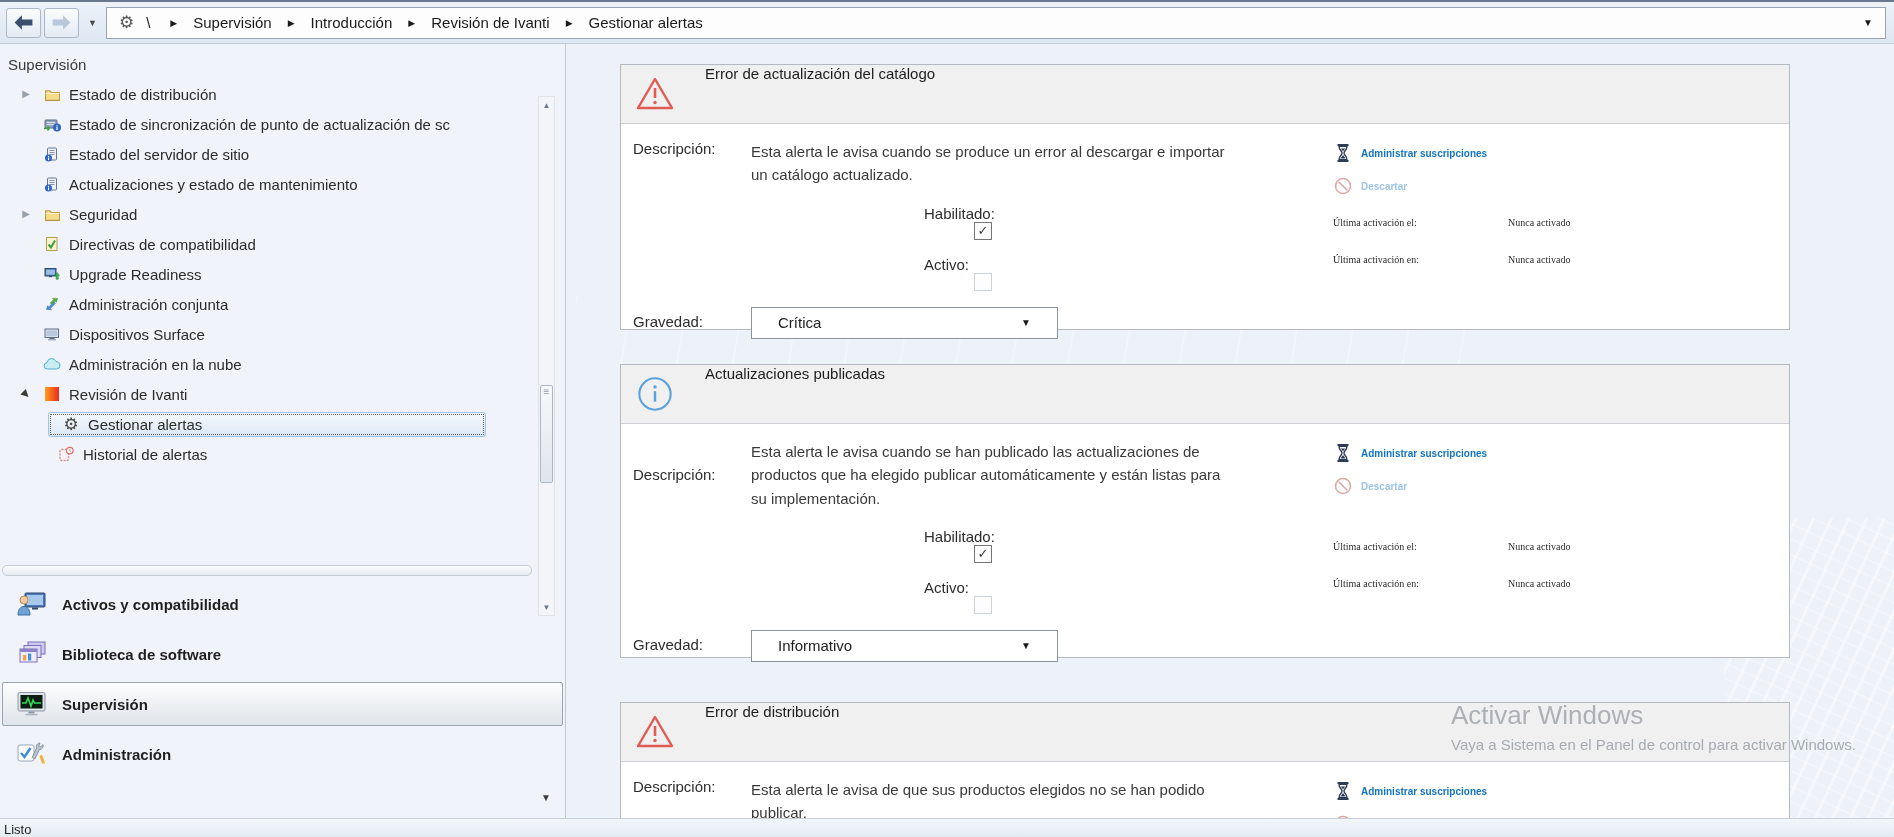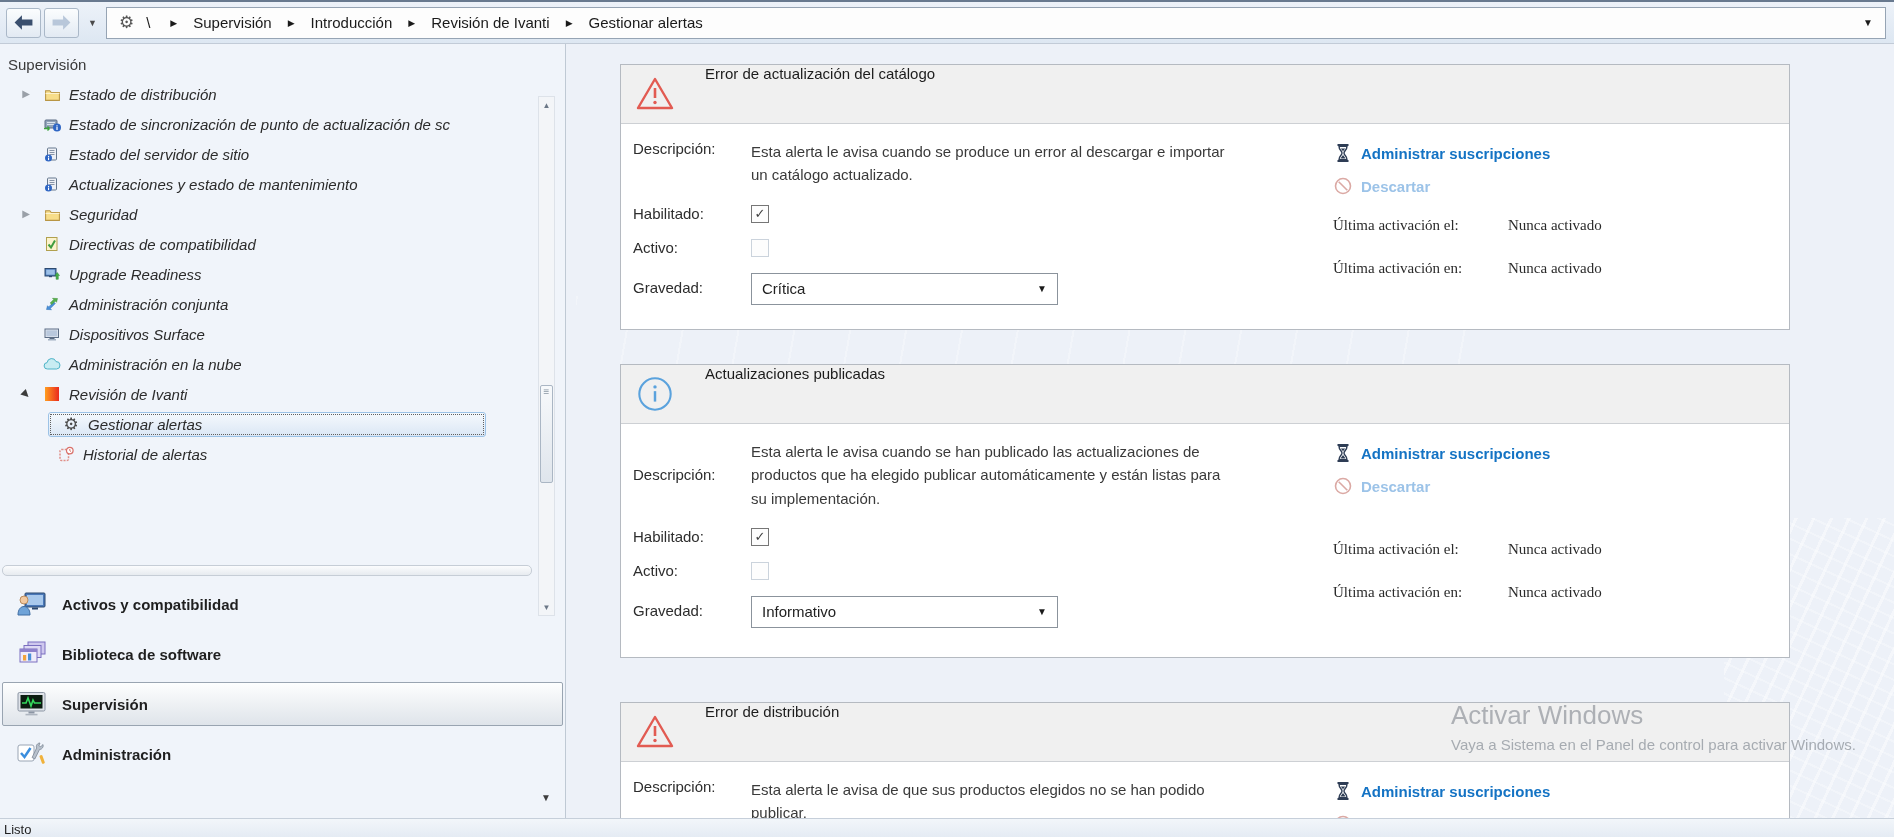--- a/index.html
+++ b/index.html
@@ -29,21 +29,21 @@
   .sidebar{width:566px;box-sizing:border-box;border-right:1px solid #bfc9d4;background:#f0f4fa;position:relative;flex-shrink:0;}
   .pane-title{padding:12px 0 4px 8px;font-size:15px;color:#3a3a3a;}
   .tree{padding-top:2px;}
   .trow{height:30px;display:flex;align-items:center;padding-left:18px;cursor:default;}
   .trow.child{padding-left:32px;}
   .exp{width:16px;font-size:10px;color:#9aa0a8;flex-shrink:0;text-align:center;line-height:1;}
   .exp.expanded{color:#3c3c3c;transform:rotate(45deg);}
   .exp.none{visibility:hidden;}
   .ticon{width:20px;margin-left:8px;display:flex;align-items:center;justify-content:center;flex-shrink:0;}
   .tgear{font-size:17px;color:#4a4a4a;line-height:1;}
-  .tlabel{margin-left:7px;font-size:15px;color:#2b2b2b;white-space:nowrap;font-style:italic;}
+  .tlabel{margin-left:7px;font-size:15px;color:#2b2b2b;white-space:nowrap;}
   .selwrap{display:flex;align-items:center;width:424px;padding:3px 8px 3px 4px;
            background:linear-gradient(#f5f9fd,#dbe7f5);border:1px solid #9cc2e6;border-radius:3px;
            outline:1px dotted #5f5f5f;outline-offset:-3px;}
 
   .vscroll{position:absolute;right:10px;top:52px;height:520px;width:17px;background:#f3f5f8;
            border:1px solid #dde2e9;box-sizing:border-box;}
   .varrow{position:absolute;left:0;width:100%;height:16px;font-size:8px;color:#6b7787;
           display:flex;align-items:center;justify-content:center;}
   .varrow.up{top:0;} .varrow.down{bottom:0;}
   .vthumb{position:absolute;left:1px;right:1px;top:288px;height:96px;border:1px solid #aab6c4;border-radius:2px;
@@ -68,33 +68,33 @@
             background:repeating-linear-gradient(100deg,rgba(255,255,255,.5) 0 2px,transparent 2px 55px);}
 
   .card{position:absolute;left:54px;width:1170px;background:#fff;border:1px solid #b5bac1;box-sizing:border-box;}
   .card-header{height:58px;background:#f0f0f0;border-bottom:1px solid #cdd0d4;display:flex;padding-left:14px;}
   .hicon{width:40px;display:flex;align-items:center;justify-content:center;}
   .card-title{font-size:15px;font-weight:normal;color:#1c1c1c;margin:0 0 0 30px;}
   .card-body{display:flex;padding:16px 14px 0 12px;box-sizing:border-box;}
   .col-left{width:700px;flex-shrink:0;}
   .frow{display:flex;margin-bottom:14px;align-items:flex-start;}
   .frow.desc{margin-bottom:18px;}
-  .frow.checkrow{margin-bottom:16px;}
+  .frow.checkrow{margin-bottom:16px;align-items:center;flex-direction:column;}
   .flabel{width:118px;font-size:15px;color:#2d2d2d;flex-shrink:0;}
   .fdesc{width:478px;font-size:15px;color:#3a3a3a;line-height:1.55;}
   .checkbox{width:18px;height:18px;border:1px solid #767676;background:#fdfdfd;display:flex;align-items:center;
             justify-content:center;font-size:13px;color:#3f3f3f;box-sizing:border-box;}
   .checkbox.disabled{border-color:#cbd3dc;}
   .checkbox .mark{visibility:hidden;font-weight:bold;}
   .checkbox.checked .mark{visibility:visible;}
   .select{width:307px;height:32px;border:1px solid #8b939c;background:#fff;display:flex;align-items:center;
-          justify-content:space-between;padding:0 10px;font-size:15px;color:#222;box-sizing:border-box;text-align:right;}
+          justify-content:space-between;padding:0 26px;font-size:15px;color:#222;box-sizing:border-box;text-align:right;}
   .select .caret{font-size:10px;color:#1a1a1a;}
 
-  .col-right{flex:1;padding-top:4px;font-size:15px;}
+  .col-right{flex:1;padding-top:4px;font-size:10px;}
   .link-row{display:flex;align-items:center;margin-bottom:15px;}
   .link-row .lico{width:20px;display:flex;justify-content:center;}
   .link{color:#1473c4;font-weight:bold;margin-left:8px;text-decoration:none;}
   .link.disabled{color:#9cc3e8;}
   .meta-row{display:flex;margin-top:26px;font-family:Liberation Serif, serif;}
   .meta-row.first{margin-top:22px;}
   .meta-label{width:175px;color:#2b2b2b;}
   .meta-value{color:#2b2b2b;}
 
   .watermark{position:absolute;left:885px;top:656px;z-index:6;pointer-events:none;}

